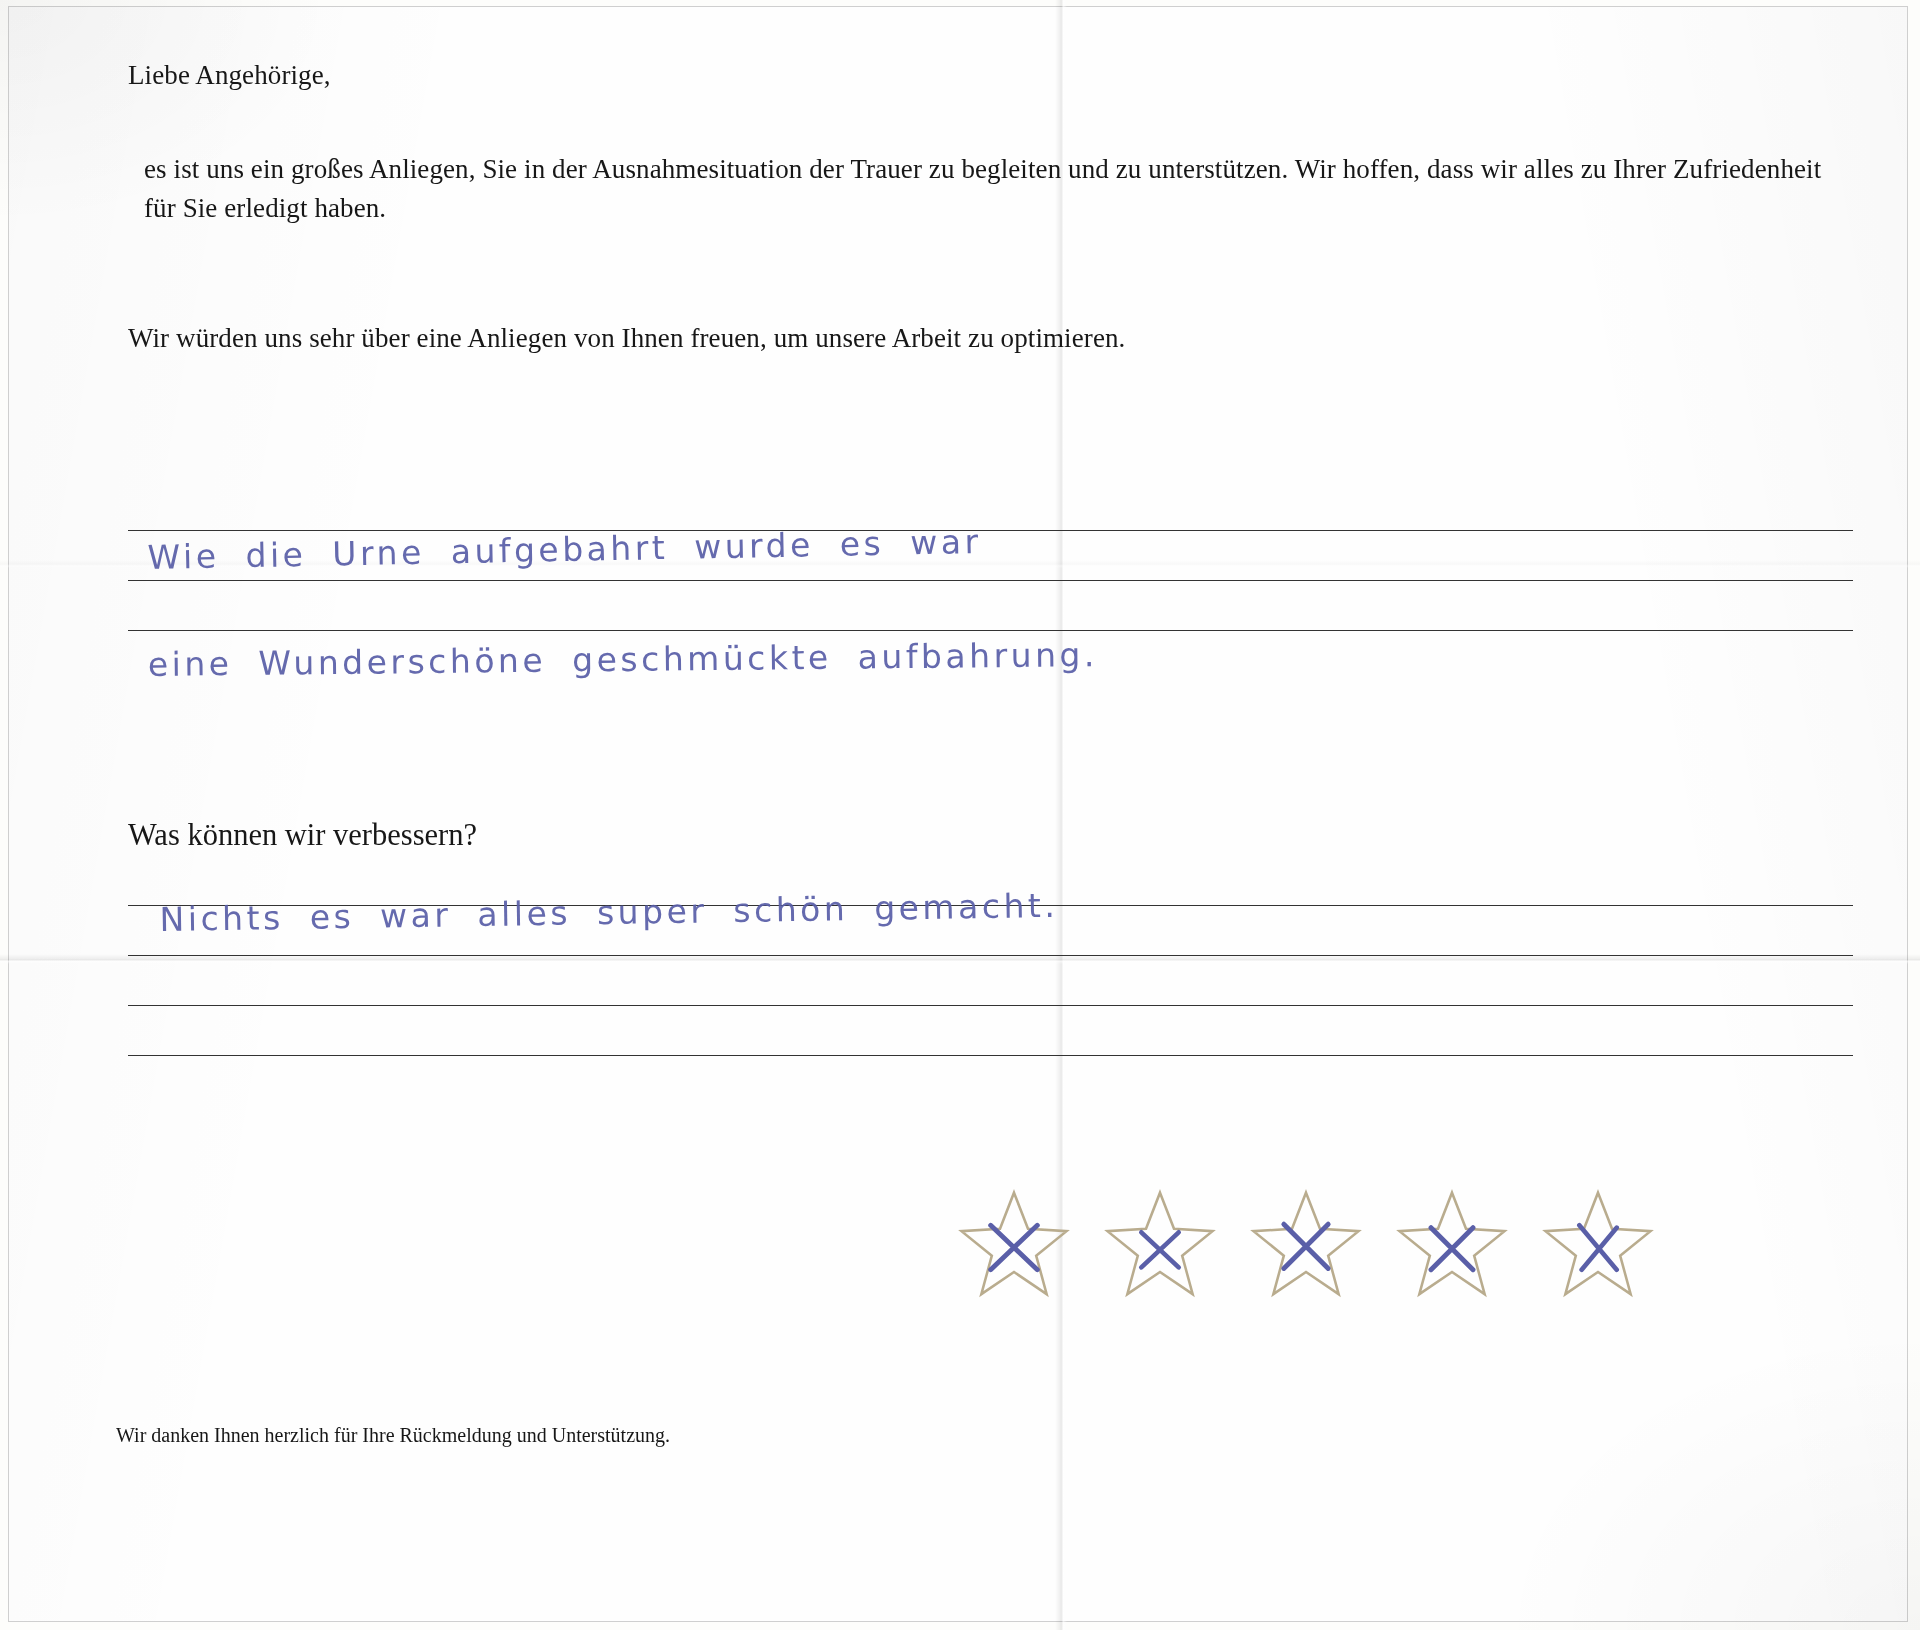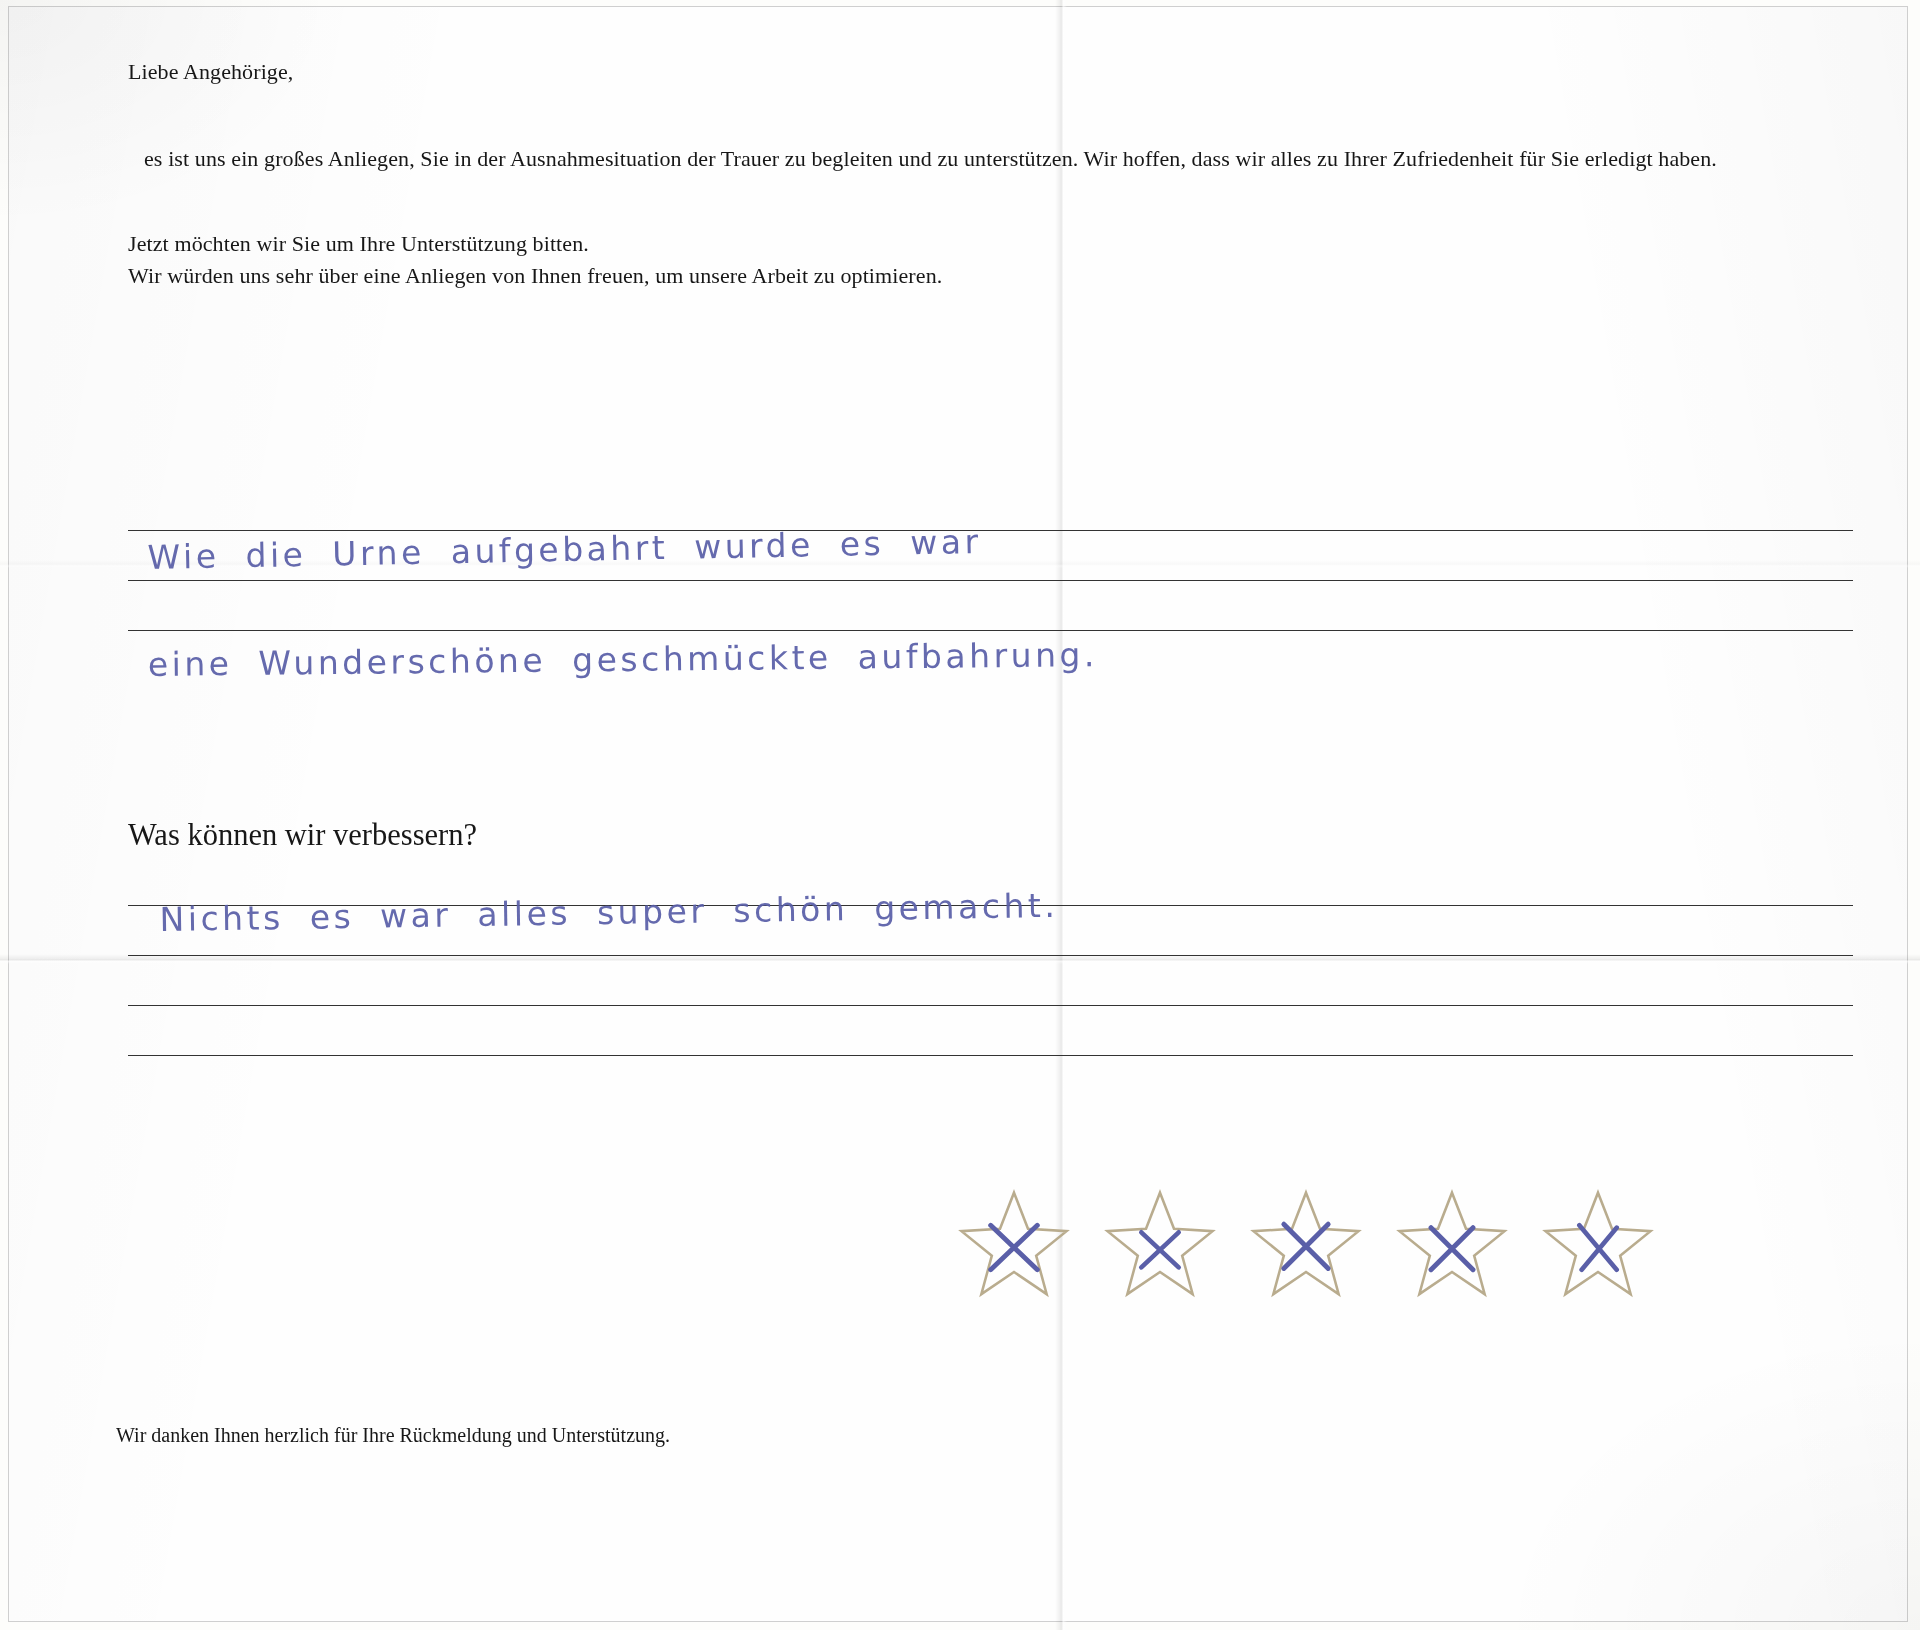--- a/index.html
+++ b/index.html
@@ -93,21 +93,21 @@
 
   
   .content {
     position: absolute;
     left: 128px;
     top: 28px;
     width: 1700px;
     color: #171717;
   }
   .para {
-    font-size: 22px;
+    font-size: 27px;
     line-height: 1.42;
     letter-spacing: 0.1px;
   }
   .salutation { margin: 28px 0 0 0; }
   .block-intro { margin: 56px 0 0 16px; max-width: 1680px; }
   .block-ask   { margin: 54px 0 0 0; max-width: 1680px; }
   .q-label     { margin: 60px 0 0 0; }
 
   
   .lines {
@@ -186,21 +186,21 @@
 
   <div class="content">
     <p class="para salutation">Liebe Angehörige,</p>
 
     <p class="para block-intro">
       <span>es ist uns ein großes Anliegen, Sie in der Ausnahmesituation der Trauer zu begleiten und zu</span>
       <span>unterstützen. Wir hoffen, dass wir alles zu Ihrer Zufriedenheit für Sie erledigt haben.</span>
     </p>
 
     <p class="para block-ask">
-      <span>Jetzt möchten wir Sie um Ihre Unterstützung bitten.</span><br>
+      <br>
       <span>Wir würden uns sehr über eine Anliegen von Ihnen freuen, um unsere Arbeit zu optimieren.</span>
     </p>
 
   </div>
 
   <div class="lines" style="top:530px; width:1725px;">
     <div class="wline"></div>
     <div class="wline"></div>
     <div class="wline"></div>
   </div>

